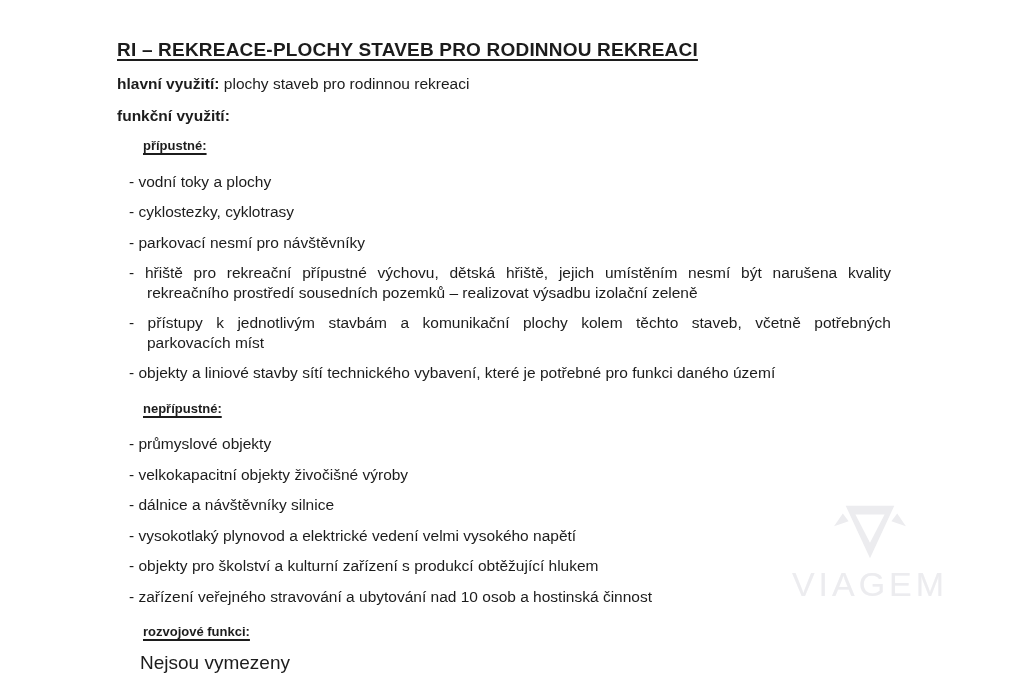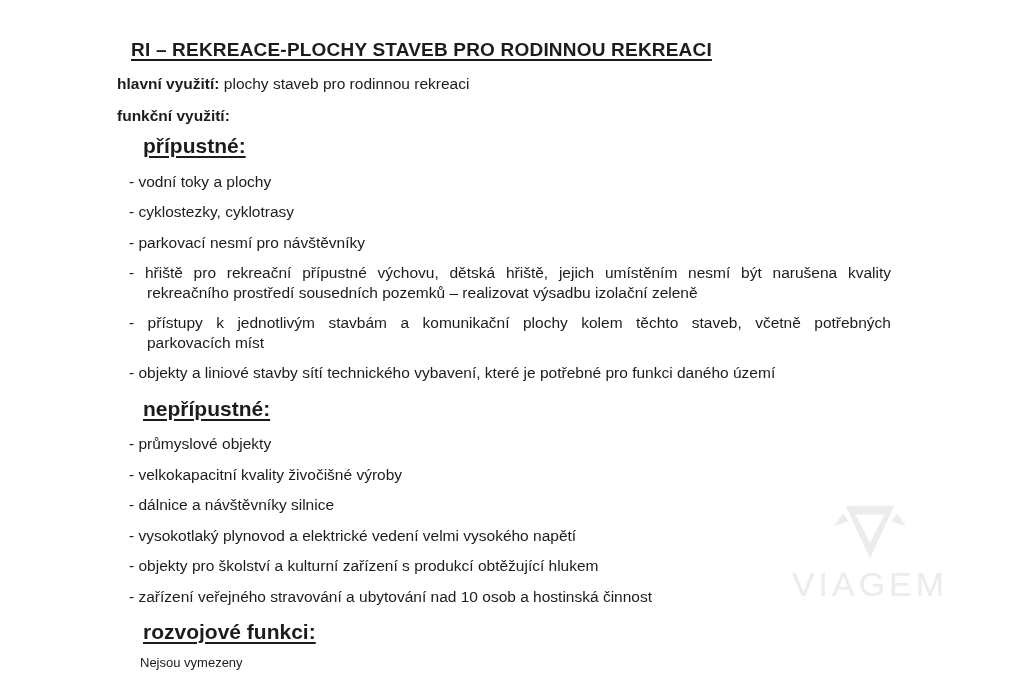--- a/index.html
+++ b/index.html
@@ -19,35 +19,35 @@
   .page {
     position: absolute;
     inset: 0;
     padding: 38px 117px 0 113px;
     box-sizing: border-box;
   }
   .title {
     font-size: 19px;
     font-weight: bold;
     line-height: 24px;
-    margin: 0 0 12px 18px;
+    margin: 0 0 12px 4px;
     letter-spacing: 0.2px;
     text-decoration: underline;
     text-decoration-thickness: 2px;
     text-underline-offset: 3px;
     white-space: nowrap;
   }
   .kv, .label-line {
     font-size: 15.5px;
     line-height: 19.5px;
     margin: 12px 0 11px 4px;
   }
   .bold { font-weight: bold; }
   .subheading {
-    font-size: 21px;
+    font-size: 13px;
     font-weight: bold;
     line-height: 19.5px;
     margin: 0 0 11px 30px;
     text-decoration: underline;
     text-decoration-thickness: 1.5px;
     text-underline-offset: 3px;
   }
   ul.items {
     list-style: none;
     margin: 16px;
@@ -62,21 +62,21 @@
     line-height: 19.5px;
   }
   .l1 {
     text-indent: -18px;
   }
   .just {
     text-align: justify;
     text-align-last: justify;
   }
   .note {
-    font-size: 13px;
+    font-size: 19px;
     line-height: 19.5px;
     margin: 0 0 11px 27px;
   }
   
   .watermark {
     position: absolute;
     left: 780px;
     top: 497px;
     width: 180px;
     text-align: center;
@@ -134,21 +134,21 @@
     </li>
   </ul>
 
   <h2 class="subheading">nepřípustné:</h2>
 
   <ul class="items">
     <li>
       <div class="ln l1">- průmyslové objekty</div>
     </li>
     <li>
-      <div class="ln l1">- velkokapacitní kvality živočišné výroby</div>
+      <div class="ln l1">- velkokapacitní objekty živočišné výroby</div>
     </li>
     <li>
       <div class="ln l1">- dálnice a návštěvníky silnice</div>
     </li>
     <li>
       <div class="ln l1">- vysokotlaký plynovod a elektrické vedení velmi vysokého napětí</div>
     </li>
     <li>
       <div class="ln l1">- objekty pro školství a kulturní zařízení s produkcí obtěžující hlukem</div>
     </li>

